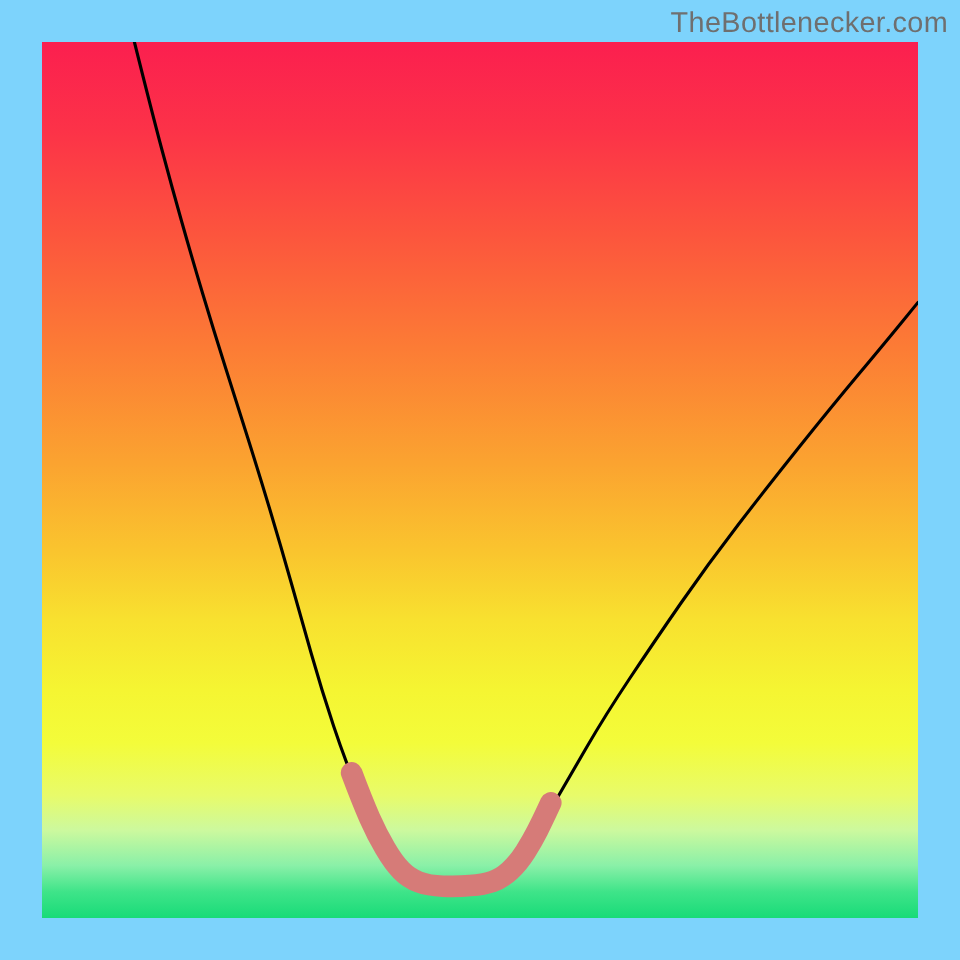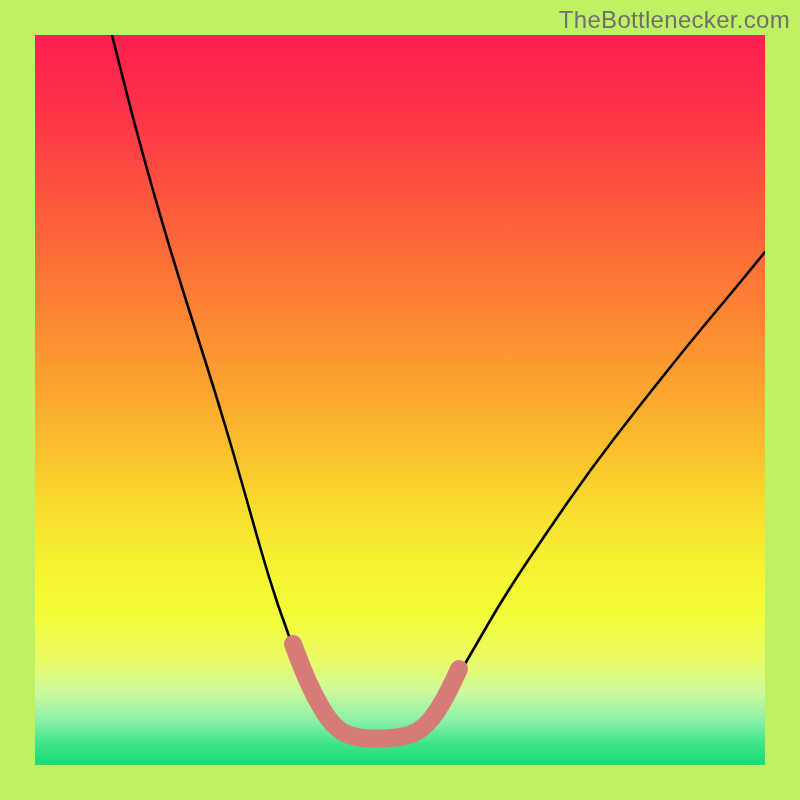--- a/index.html
+++ b/index.html
@@ -10,21 +10,21 @@
     overflow: hidden;
     background: #000;
     font-family: Arial, Helvetica, sans-serif;
   }
   .frame {
     position: absolute;
     left: 0;
     top: 0;
     width: 800px;
     height: 800px;
-    background: #bef264;
+    background: #7dd3fc;
   }
   .plot-area {
     position: absolute;
     left: 35px;
     top: 35px;
     width: 730px;
     height: 730px;
     overflow: hidden;
   }
   .watermark {

